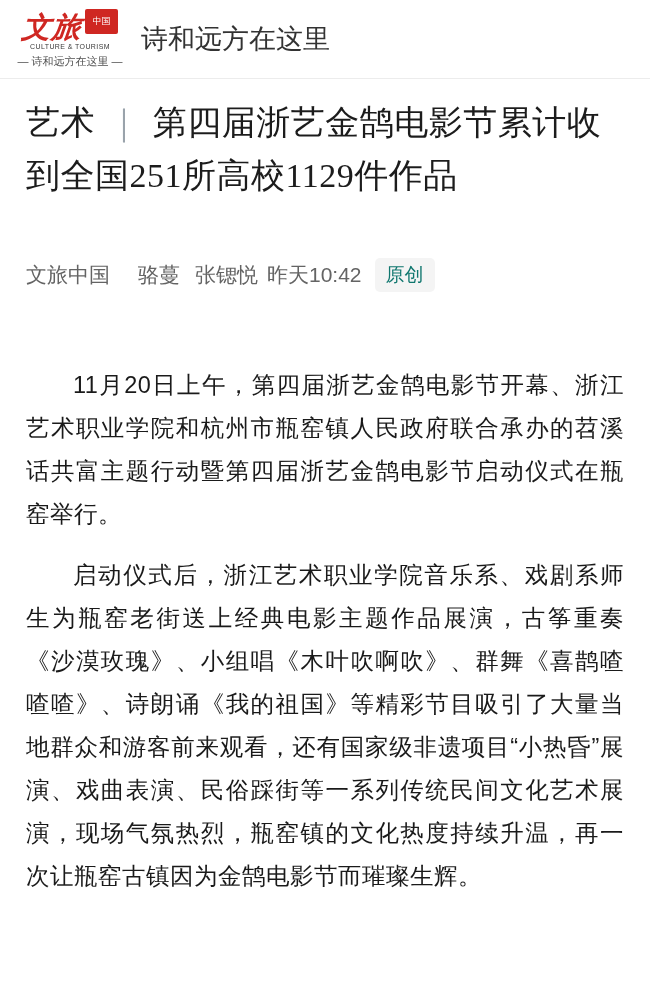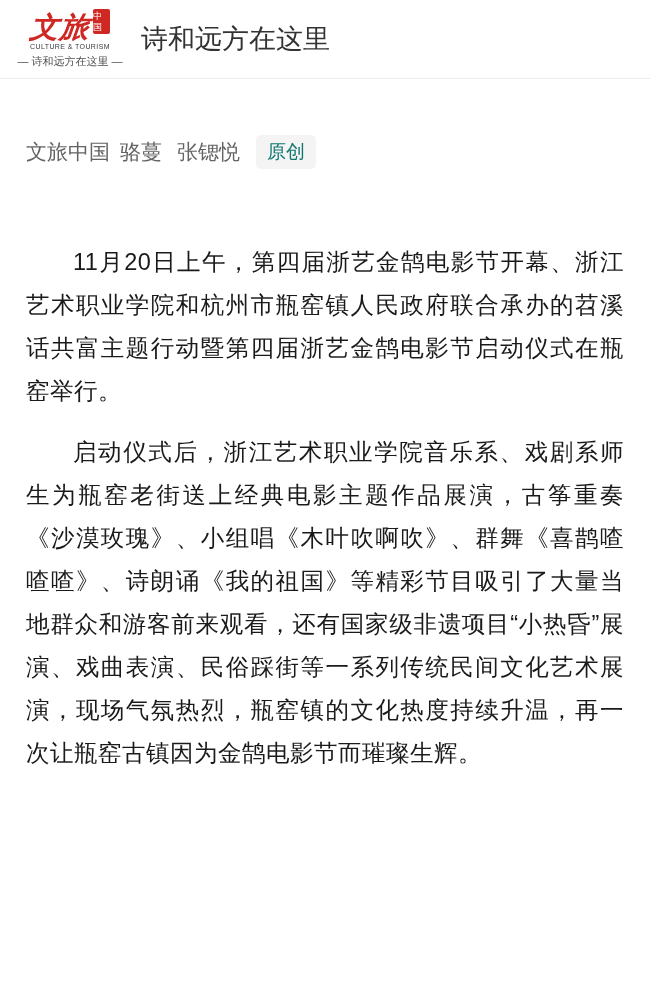--- a/index.html
+++ b/index.html
@@ -40,21 +40,21 @@
     font-family: "Liberation Serif", "DejaVu Serif", serif;
     font-style: italic;
     font-weight: bold;
     color: #cf2722;
     font-size: 29px;
     line-height: 1.0;
     letter-spacing: 1px;
     transform: skewX(-6deg);
   }
   .logo-seal {
-    width: 17px;
+    width: 33px;
     min-height: 25px;
     background: #cf2722;
     color: #ffffff;
     font-size: 9px;
     line-height: 1.15;
     display: flex;
     flex-direction: column;
     align-items: center;
     justify-content: center;
     border-radius: 2px;
@@ -138,23 +138,23 @@
   }
 
   .byline {
     margin-top: 56px;
     display: flex;
     align-items: center;
     font-size: 21px;
     color: #646464;
     white-space: nowrap;
   }
-  .byline-source { margin-right: 10px; }
+  .byline-source { margin-right: 28px; }
   .byline-author-1 { margin-right: 15px; }
-  .byline-author-2 { margin-right: 3px; }
+  .byline-author-2 { margin-right: 9px; }
   .original-badge {
     margin-left: 13px;
     background: #f4f4f4;
     color: #0f766e;
     font-size: 19px;
     padding: 4px 11px;
     border-radius: 5px;
   }
 
   .article-body { margin-top: 72px; }
@@ -180,26 +180,28 @@
         <span class="logo-seal">中国</span>
       </div>
       <span class="logo-en">CULTURE &amp; TOURISM</span>
       <span class="logo-tagline">— 诗和远方在这里 —</span>
     </div>
     <div class="banner-slogan">诗和远方在这里</div>
   </header>
 
   <main class="article">
 
+    <h1 class="article-title"><span>艺术</span><span class="title-separator">｜</span><span>第四届浙艺金鹄电影节累计收到全国251所高校1129件作品</span></h1>
 
 
     <div class="byline">
       <span class="byline-source">文旅中国</span>
       <span class="byline-author-1">骆蔓</span>
       <span class="byline-author-2">张锶悦</span>
+      <span class="byline-time">昨天10:42</span>
       <span class="original-badge">原创</span>
     </div>
 
     <div class="article-body">
       <p>11月20日上午，第四届浙艺金鹄电影节开幕、浙江艺术职业学院和杭州市瓶窑镇人民政府联合承办的苕溪话共富主题行动暨第四届浙艺金鹄电影节启动仪式在瓶窑举行。</p>
       <p>启动仪式后，浙江艺术职业学院音乐系、戏剧系师生为瓶窑老街送上经典电影主题作品展演，古筝重奏《沙漠玫瑰》、小组唱《木叶吹啊吹》、群舞《喜鹊喳喳喳》、诗朗诵《我的祖国》等精彩节目吸引了大量当地群众和游客前来观看，还有国家级非遗项目“小热昏”展演、戏曲表演、民俗踩街等一系列传统民间文化艺术展演，现场气氛热烈，瓶窑镇的文化热度持续升温，再一次让瓶窑古镇因为金鹄电影节而璀璨生辉。</p>
     </div>
 
   </main>
 </div>

